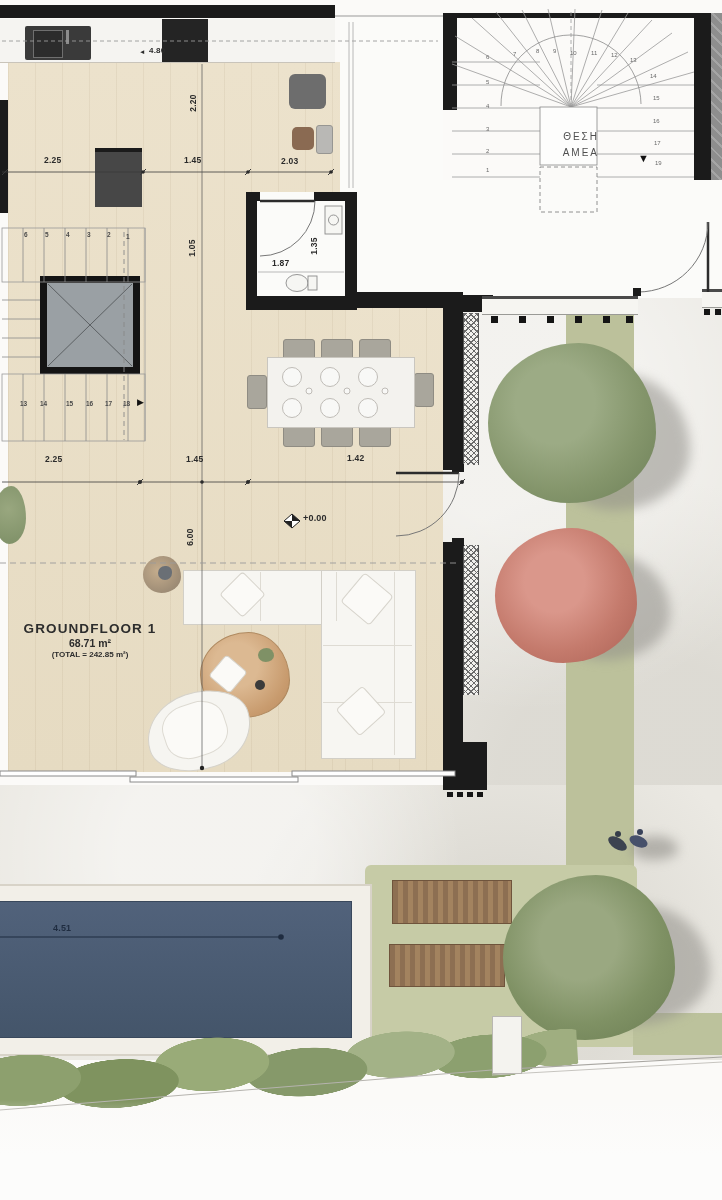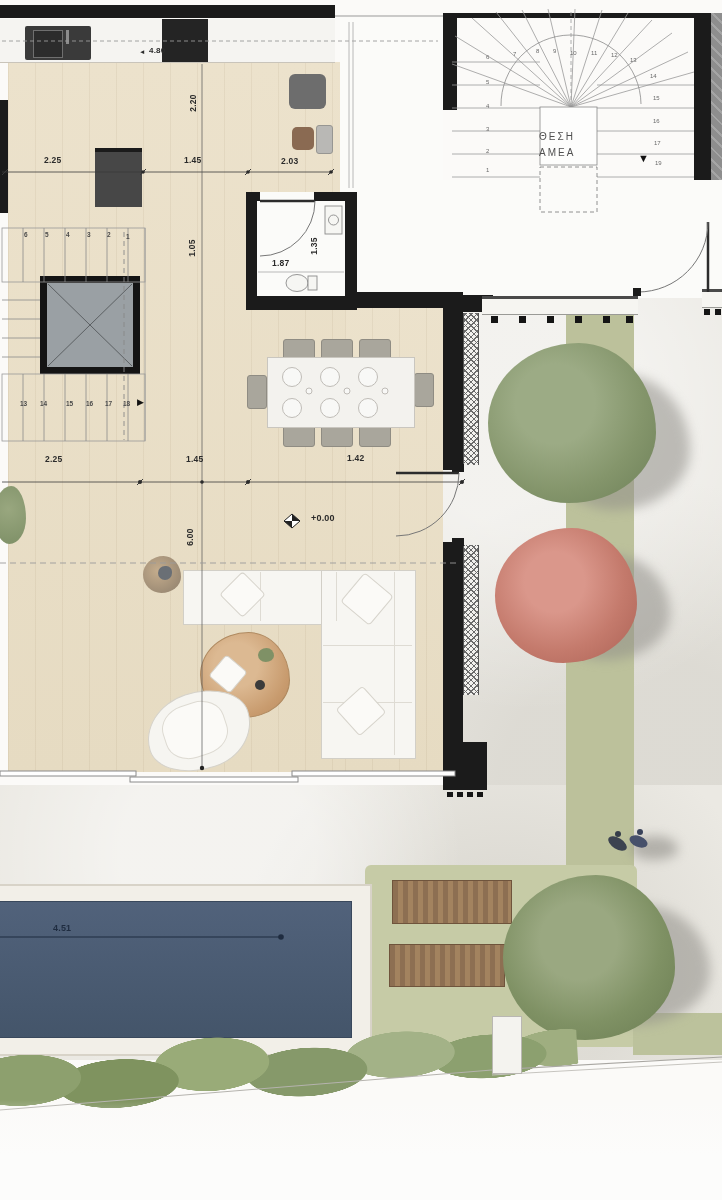--- a/index.html
+++ b/index.html
@@ -31,21 +31,21 @@
       repeating-linear-gradient(90deg,#8d6f52 0 5px,#a3835f 5px 10px);}
   .chair{position:absolute;background:#a9a69c;border:1px solid #8f8c83;border-radius:3px;}
   .sofa{position:absolute;background:#f7f6f2;border:1px solid #d2cfc7;}
   .seam{position:absolute;background:#dedbd3;}
   .pillow{position:absolute;background:#fbfaf7;border:1px solid #d7d4cc;border-radius:4px;}
   svg{position:absolute;left:0;top:0;z-index:30;}
   .title-block{position:absolute;left:10px;top:621px;width:160px;text-align:center;z-index:40;color:#2d2d2d;}
   .title-block .t1{font-size:13.5px;font-weight:700;letter-spacing:1.1px;white-space:nowrap;}
   .title-block .t2{font-size:10.5px;font-weight:700;margin-top:1px;}
   .title-block .t3{font-size:8px;font-weight:700;margin-top:1px;}
-  .greek{position:absolute;font-size:10px;font-weight:400;letter-spacing:2px;color:#4f4f4f;z-index:40;width:60px;text-align:left;}
+  .greek{position:absolute;font-size:10px;font-weight:400;letter-spacing:2px;color:#4f4f4f;z-index:40;width:60px;text-align:right;}
 </style>
 </head>
 <body>
 
 <div id="stage">
 
   <div class="a paving" style="left:443px;top:185px;width:279px;height:875px;"></div>
   <div class="a paving" style="left:0;top:785px;width:722px;height:275px;background-color:#ebe9e3;"></div>
   <div class="a white-room" style="left:443px;top:180px;width:279px;height:118px;"></div>
 
@@ -332,39 +332,44 @@
         <circle cx="368" cy="377" r="9.5"></circle>
       <circle cx="292" cy="408" r="9.5"></circle>
         <circle cx="330" cy="408" r="9.5"></circle>
         <circle cx="368" cy="408" r="9.5"></circle>
       <circle cx="309" cy="391" r="3"></circle>
         <circle cx="347" cy="391" r="3"></circle>
         <circle cx="385" cy="391" r="3"></circle>
     </g>
   </svg>
 
+  <div class="title-block">
+    <div class="t1">GROUNDFLOOR 1</div>
+    <div class="t2">68.71 m²</div>
+    <div class="t3">(TOTAL = 242.85 m²)</div>
+  </div>
 
   <span class="dim" style="left:139px;top:48px;font-size:6.5px;">◄</span>
   <span class="dim" style="left:149px;top:46px;font-size:8px;">4.80</span>
 
   <span class="dim" style="left:44px;top:155px;">2.25</span>
   <span class="dim" style="left:184px;top:155px;">1.45</span>
   <span class="dim" style="left:281px;top:156px;">2.03</span>
   <span class="dim dimv" style="left:184px;top:98px;">2.20</span>
   <span class="dim dimv" style="left:183px;top:243px;">1.05</span>
 
   <span class="dim" style="left:272px;top:258px;">1.87</span>
   <span class="dim dimv" style="left:305px;top:241px;">1.35</span>
 
   <span class="dim" style="left:45px;top:454px;">2.25</span>
   <span class="dim" style="left:186px;top:454px;">1.45</span>
   <span class="dim" style="left:347px;top:453px;">1.42</span>
   <span class="dim dimv" style="left:181px;top:532px;">6.00</span>
 
-  <span class="dim" style="left:303px;top:513px;font-size:9px;margin-left:8px;">+0.00</span>
+  <span class="dim" style="left:303px;top:513px;font-size:9px;">+0.00</span>
 
   <span class="dim" style="left:53px;top:923px;color:#1f2c40;font-size:9px;z-index:40;">4.51</span>
 
   <span class="sn" style="left:24px;top:231px;">6</span>
   <span class="sn" style="left:45px;top:231px;">5</span>
   <span class="sn" style="left:66px;top:231px;">4</span>
   <span class="sn" style="left:87px;top:231px;">3</span>
   <span class="sn" style="left:107px;top:231px;">2</span>
   <span class="sn" style="left:126px;top:233px;">1</span>
   <span class="sn" style="left:20px;top:400px;">13</span>

